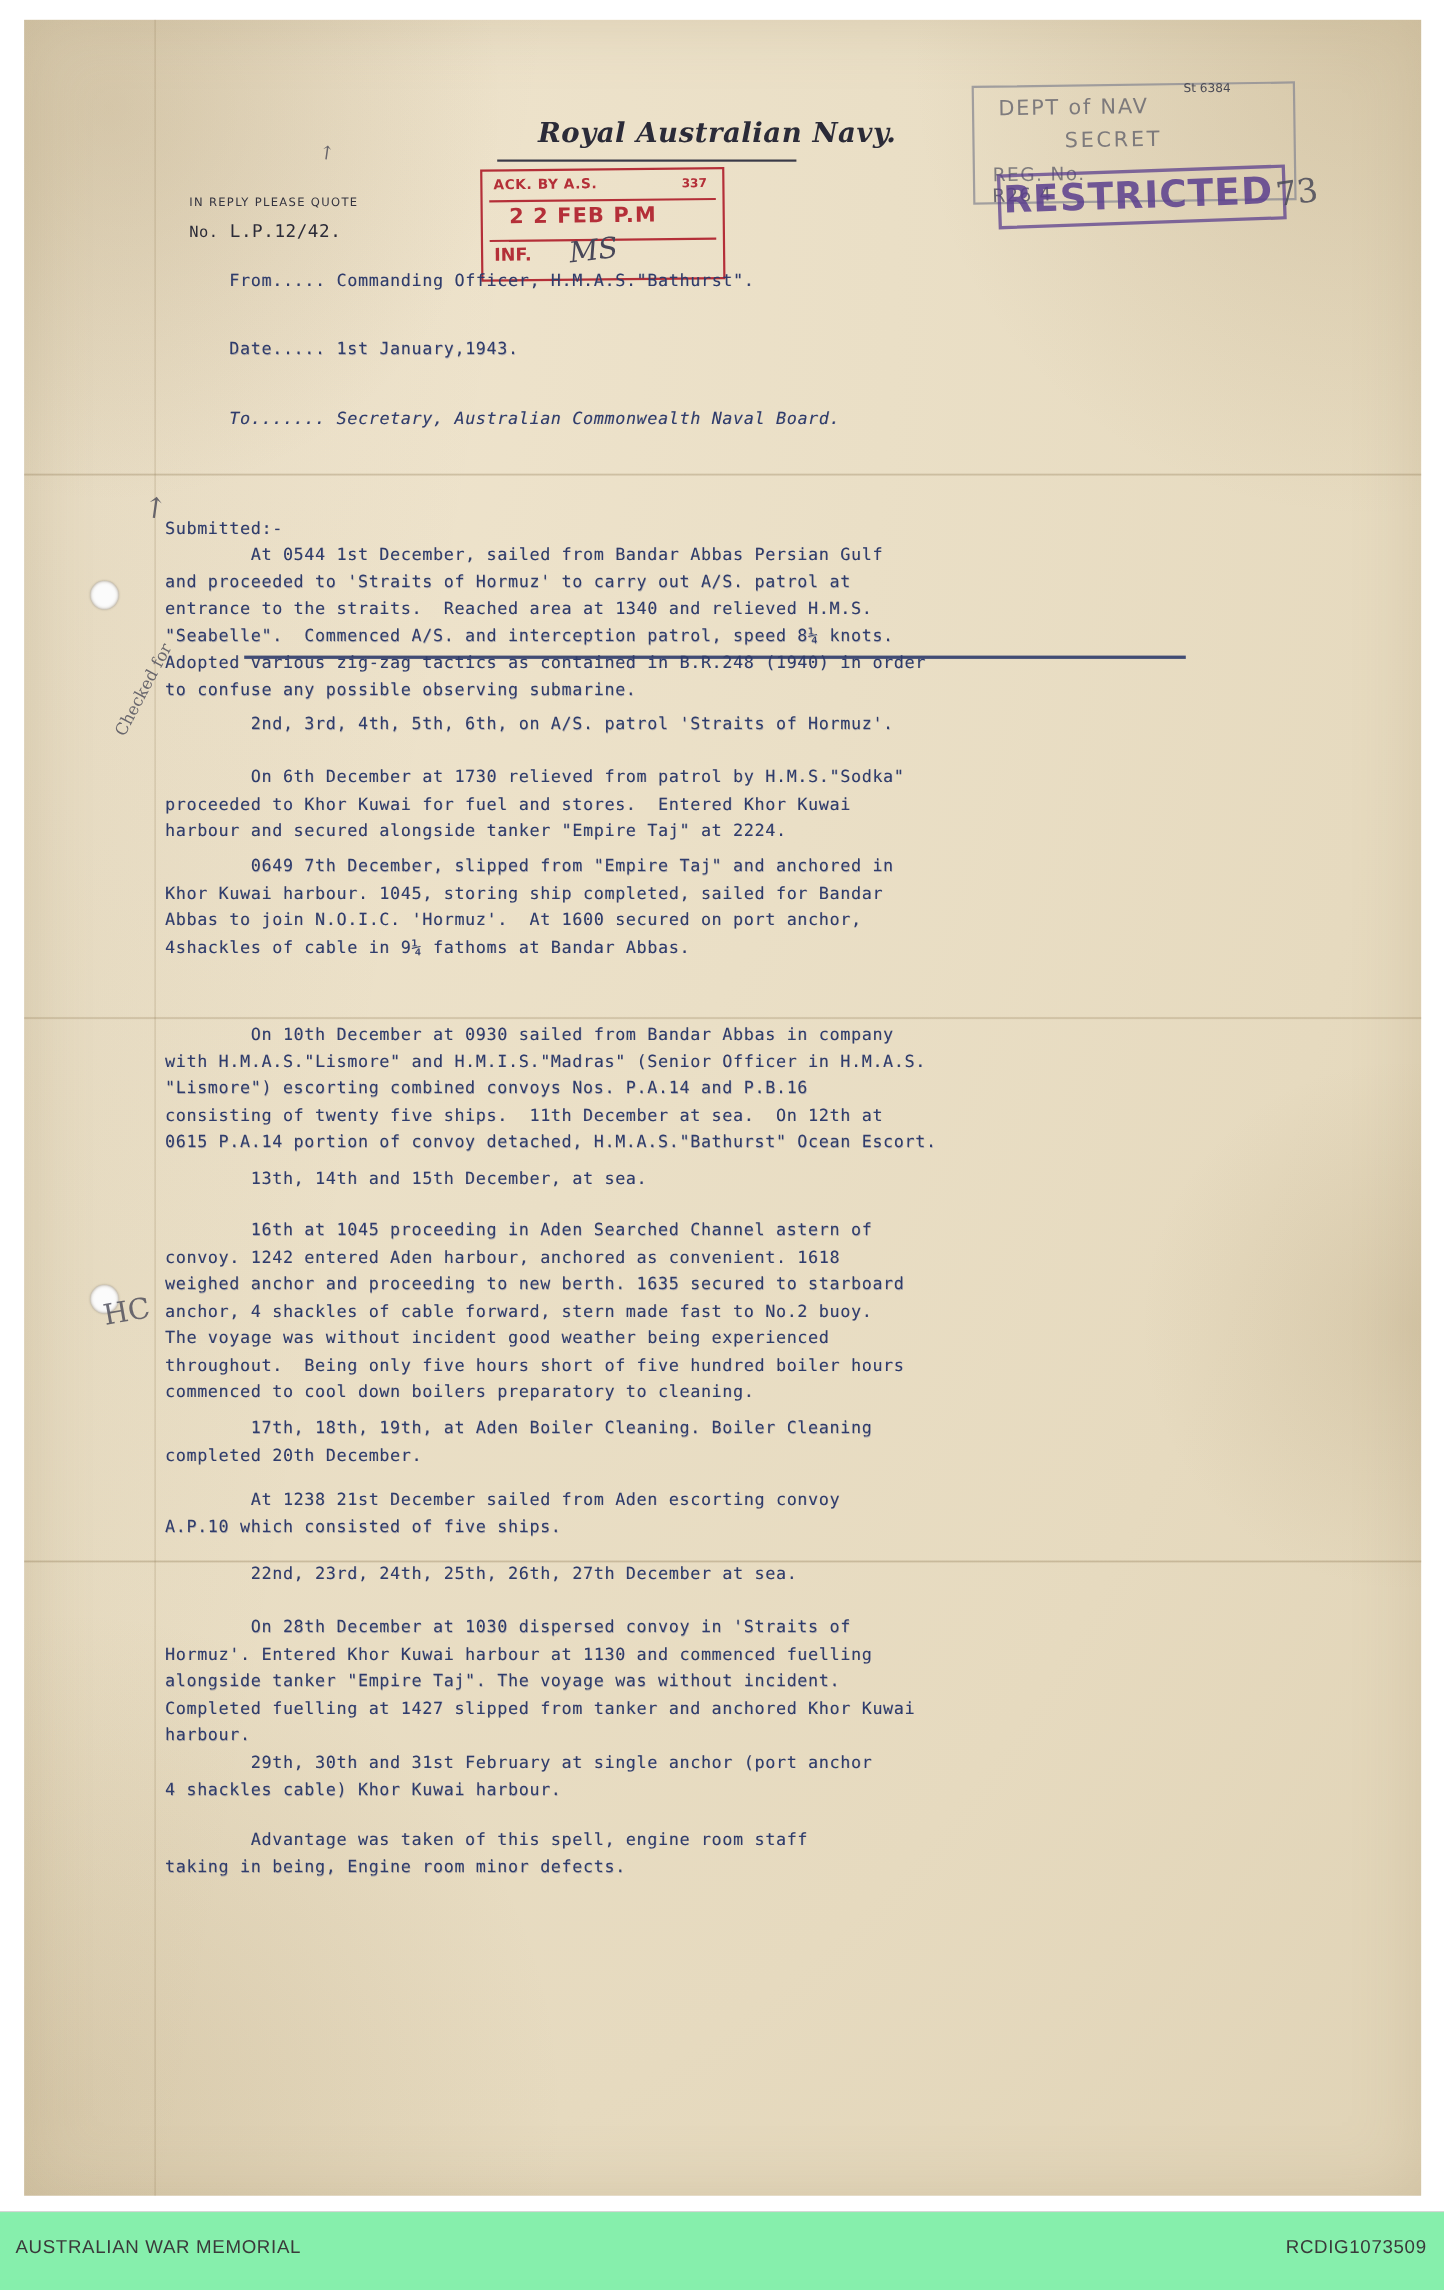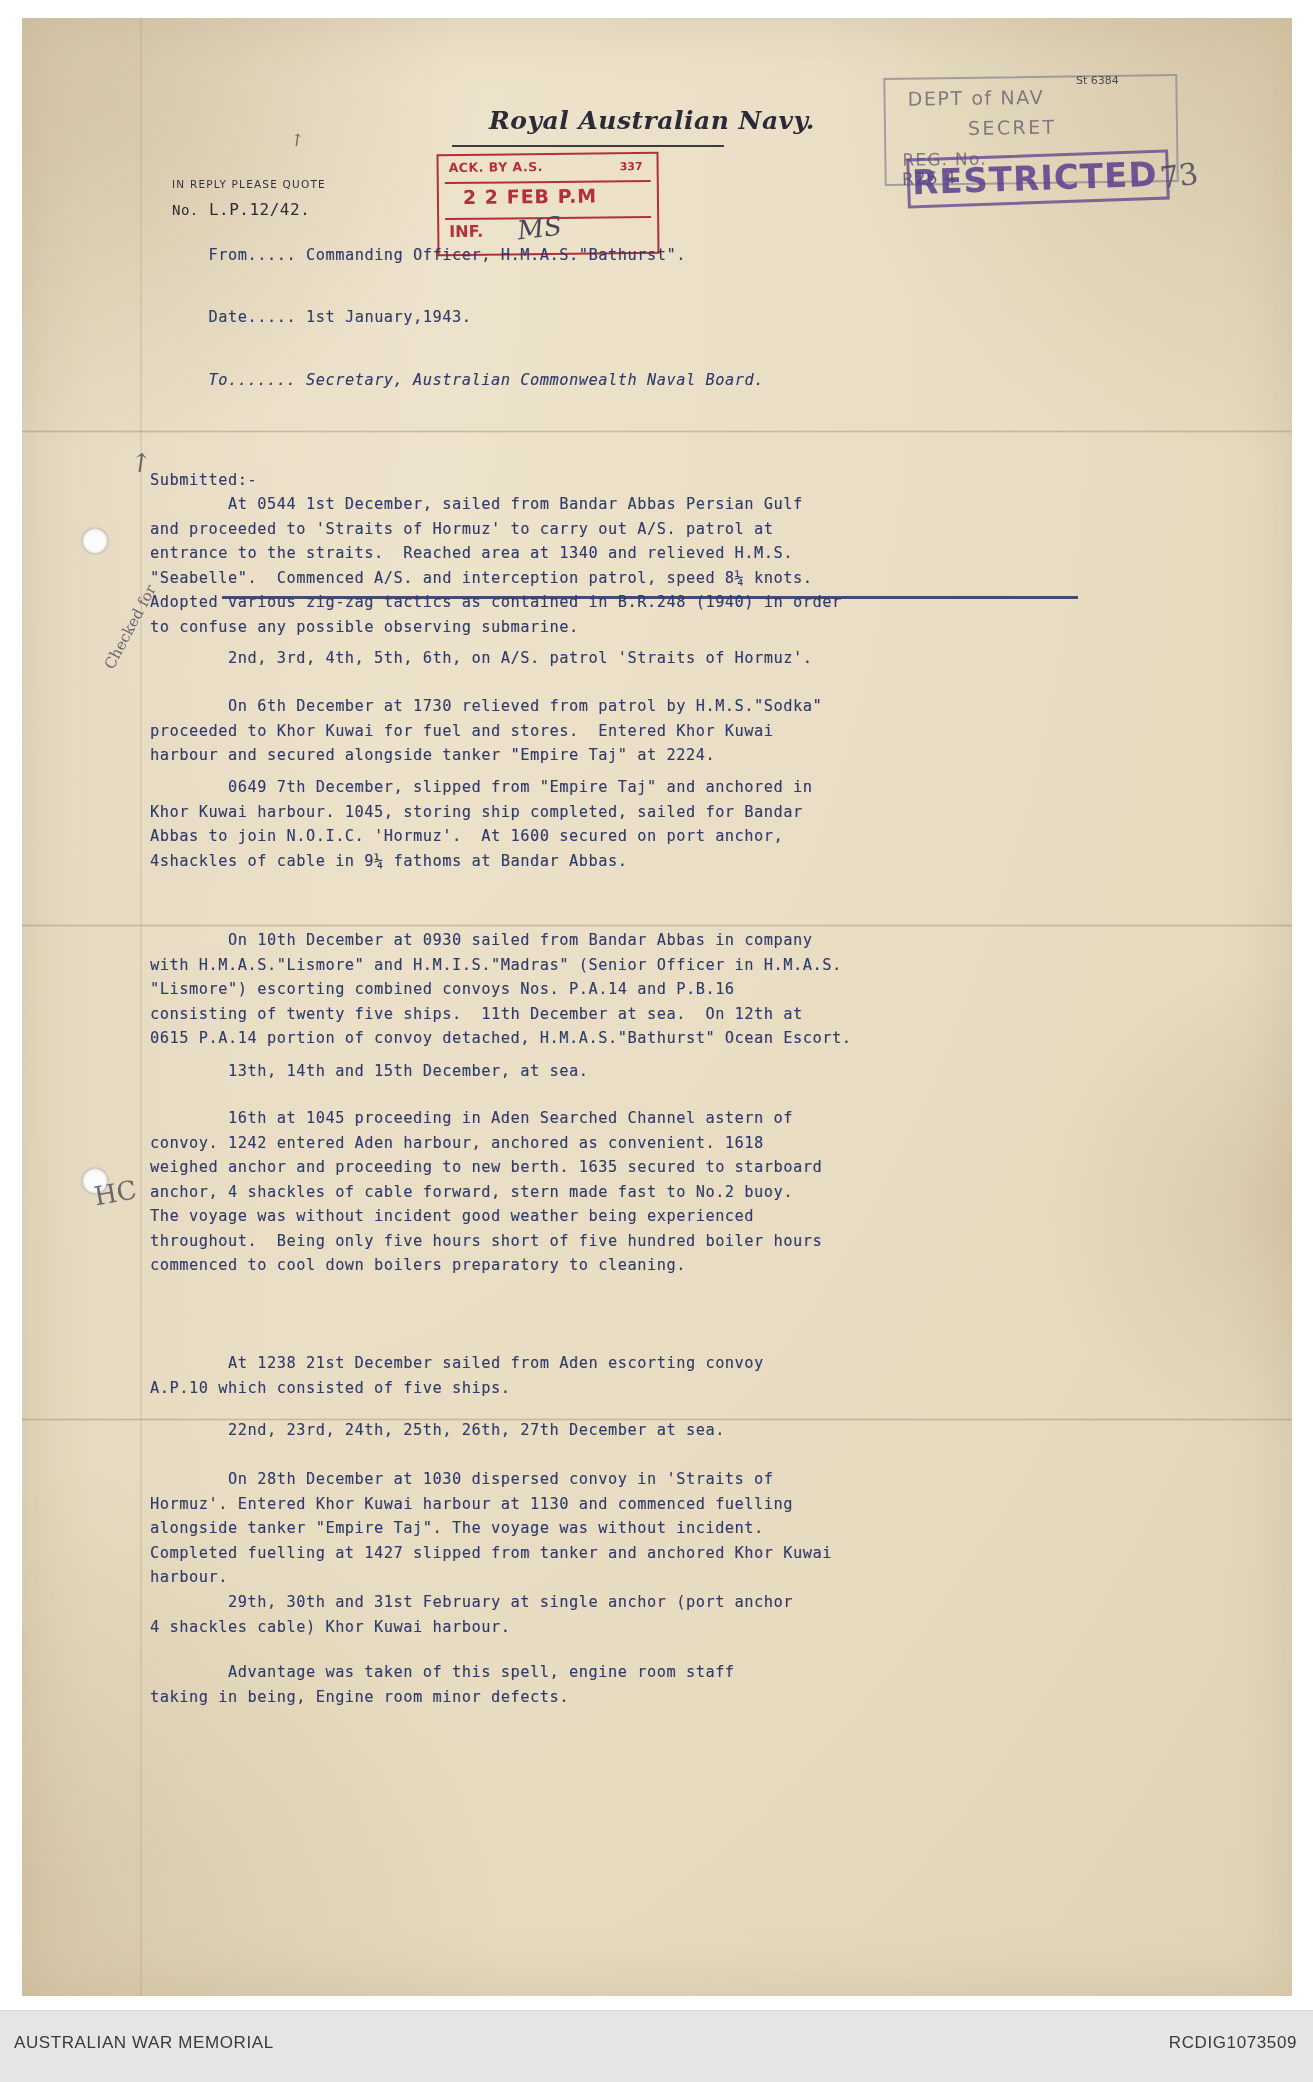--- a/index.html
+++ b/index.html
@@ -273,21 +273,21 @@
   #tick1 { left: 268px; top: 112px; font-size: 17px; transform: rotate(8deg);}
   #tick2 { left: 108px; top: 430px; font-size: 26px; transform: rotate(8deg);}
 
   
   #footer {
     position: absolute;
     left: 0;
     top: 2010px;
     width: 1313px;
     height: 72px;
-    background: #e5e5e5;
+    background: #86efac;
     border-top: 1px solid #d6d6d6;
   }
   #footer .ftxt {
     position: absolute;
     top: 22px;
     font-family: "Liberation Sans", sans-serif;
     font-size: 17px;
     color: #3a3a3a;
     letter-spacing: .6px;
   }
@@ -374,20 +374,22 @@
 consisting of twenty five ships.  11th December at sea.  On 12th at
 0615 P.A.14 portion of convoy detached, H.M.A.S."Bathurst" Ocean Escort.</div>
     <div class="typed" style="left:128px; top:1041px;">        13th, 14th and 15th December, at sea.</div>
     <div class="typed" style="left:128px; top:1088px;">        16th at 1045 proceeding in Aden Searched Channel astern of
 convoy. 1242 entered Aden harbour, anchored as convenient. 1618
 weighed anchor and proceeding to new berth. 1635 secured to starboard
 anchor, 4 shackles of cable forward, stern made fast to No.2 buoy.
 The voyage was without incident good weather being experienced
 throughout.  Being only five hours short of five hundred boiler hours
 commenced to cool down boilers preparatory to cleaning.</div>
+    <div class="typed" style="left:128px; top:1268px;">        17th, 18th, 19th, at Aden Boiler Cleaning. Boiler Cleaning
+completed 20th December.</div>
     <div class="typed" style="left:128px; top:1333px;">        At 1238 21st December sailed from Aden escorting convoy
 A.P.10 which consisted of five ships.</div>
     <div class="typed" style="left:128px; top:1400px;">        22nd, 23rd, 24th, 25th, 26th, 27th December at sea.</div>
     <div class="typed" style="left:128px; top:1449px;">        On 28th December at 1030 dispersed convoy in 'Straits of
 Hormuz'. Entered Khor Kuwai harbour at 1130 and commenced fuelling
 alongside tanker "Empire Taj". The voyage was without incident.
 Completed fuelling at 1427 slipped from tanker and anchored Khor Kuwai
 harbour.</div>
     <div class="typed" style="left:128px; top:1572px;">        29th, 30th and 31st February at single anchor (port anchor
 4 shackles cable) Khor Kuwai harbour.</div>

